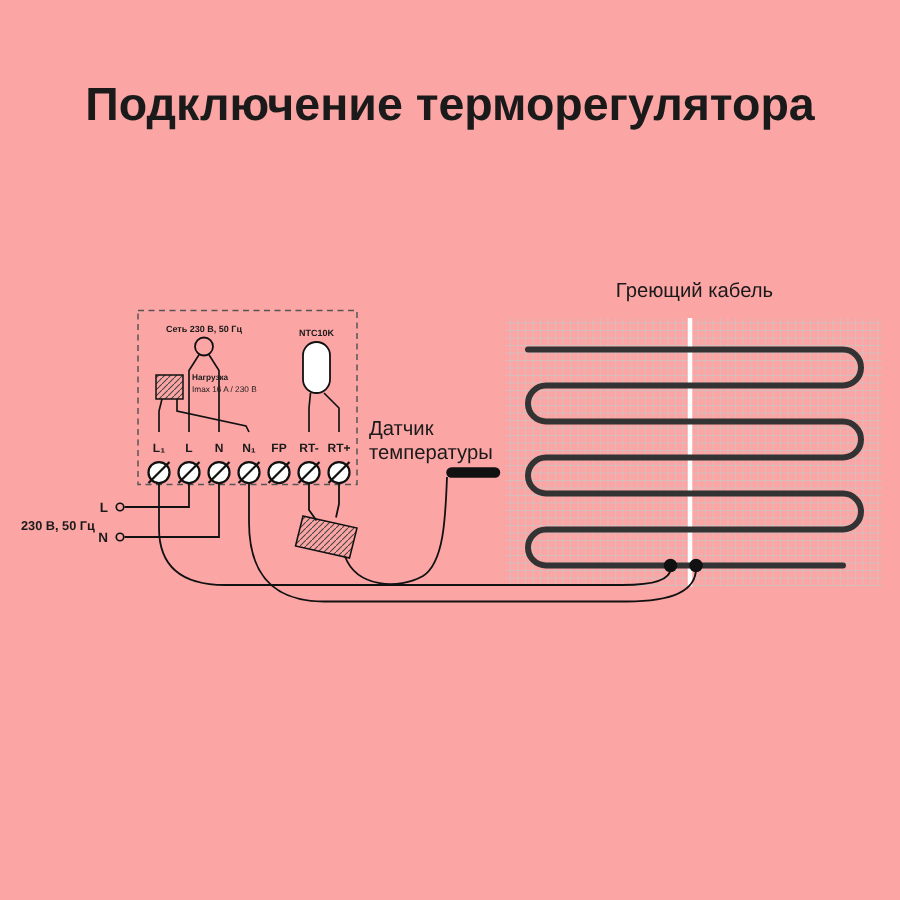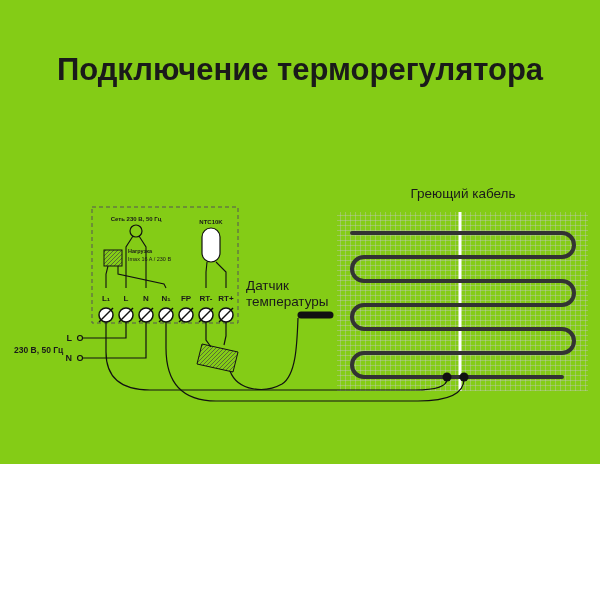--- a/index.html
+++ b/index.html
@@ -1,16 +1,16 @@
 <!DOCTYPE html>
 <html><head>
 <meta charset="utf-8">
 <style>
   html,body{margin:0;padding:0;background:#fff;}
-  .page{position:relative;width:600px;height:464px;background:#84cc16;overflow:hidden;
+  .page{position:relative;width:600px;height:600px;background:#fca5a5;overflow:hidden;
         font-family:"Liberation Sans","DejaVu Sans",sans-serif;}
   svg text{font-family:"Liberation Sans","DejaVu Sans",sans-serif;fill:#1a1a1a;}
 </style>
 </head>
 <body>
 
 <div class="page">
 <svg viewBox="0 0 600 600" width="600" height="600" xmlns="http://www.w3.org/2000/svg">
   <defs>
     <pattern id="mesh" patternUnits="userSpaceOnUse" width="5" height="5">

